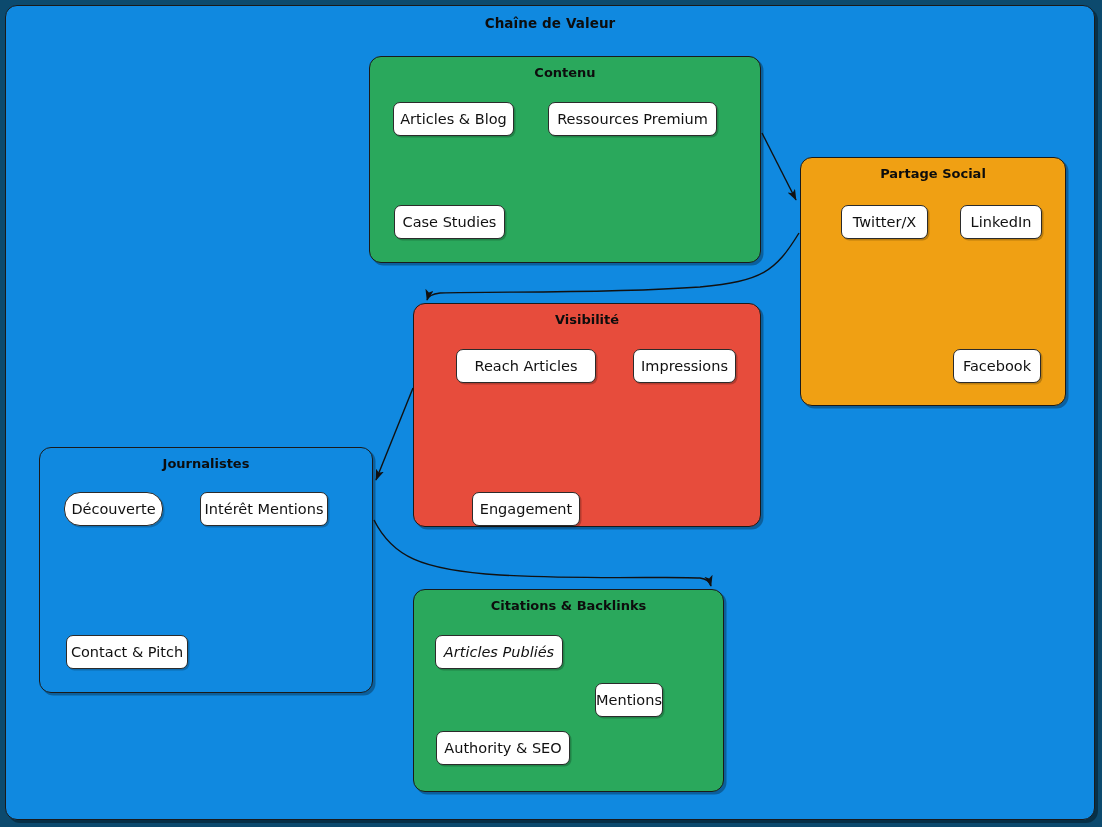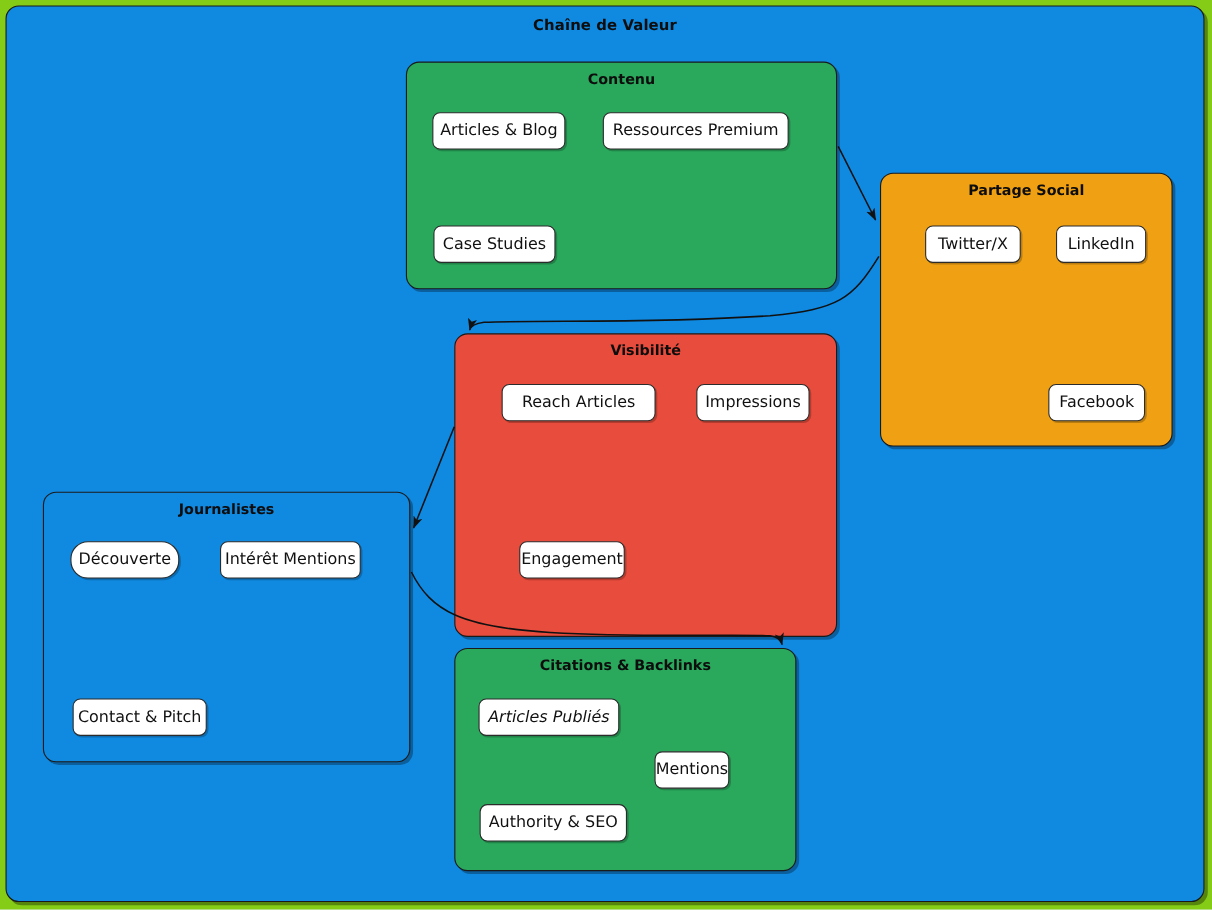--- a/index.html
+++ b/index.html
@@ -6,21 +6,21 @@
     margin: 0;
     padding: 0;
     background: #ffffff;
     font-family: "DejaVu Sans", "Liberation Sans", sans-serif;
   }
 
   #canvas {
     position: relative;
     width: 1102px;
     height: 827px;
-    background: #84cc16;
+    background: #0c4a6e;
     overflow: hidden;
   }
 
   
   .outer-container {
     position: absolute;
     left: 5px;
     top: 5px;
     width: 1090px;
     height: 815px;
@@ -104,26 +104,26 @@
       </div>
       <div class="node" style="left: 393px; top: 102px; width: 121px; height: 34px;">Articles &amp; Blog</div>
       <div class="node" style="left: 548px; top: 102px; width: 169px; height: 34px;">Ressources Premium</div>
       <div class="node" style="left: 394px; top: 205px; width: 111px; height: 34px;">Case Studies</div>
       <div class="cluster" style="left: 800px; top: 157px; width: 266px; height: 249px; background: rgb(240, 160, 19);">
         <div class="cluster-title">Partage Social</div>
       </div>
       <div class="node" style="left: 841px; top: 205px; width: 87px; height: 34px;">Twitter/X</div>
       <div class="node" style="left: 960px; top: 205px; width: 82px; height: 34px;">LinkedIn</div>
       <div class="node" style="left: 953px; top: 349px; width: 88px; height: 34px;">Facebook</div>
-      <div class="cluster" style="left: 413px; top: 303px; width: 348px; height: 276px; background: rgb(231, 76, 60);">
+      <div class="cluster" style="left: 413px; top: 303px; width: 348px; height: 224px; background: rgb(231, 76, 60);">
         <div class="cluster-title">Visibilité</div>
       </div>
       <div class="node" style="left: 456px; top: 349px; width: 140px; height: 34px;">Reach Articles</div>
       <div class="node" style="left: 633px; top: 349px; width: 103px; height: 34px;">Impressions</div>
-      <div class="node" style="left: 472px; top: 492px; width: 96px; height: 34px;">Engagement</div>
+      <div class="node" style="left: 472px; top: 492px; width: 108px; height: 34px;">Engagement</div>
       <div class="cluster" style="left: 39px; top: 447px; width: 334px; height: 246px; background: rgb(16, 137, 224);">
         <div class="cluster-title">Journalistes</div>
       </div>
       <div class="node" style="left: 64px; top: 492px; width: 99px; height: 34px; border-radius: 16px;">Découverte</div>
       <div class="node" style="left: 200px; top: 492px; width: 128px; height: 34px;">Intérêt Mentions</div>
       <div class="node" style="left: 66px; top: 635px; width: 122px; height: 34px;">Contact &amp; Pitch</div>
       <div class="cluster" style="left: 413px; top: 589px; width: 311px; height: 203px; background: rgb(42, 168, 92);">
         <div class="cluster-title">Citations &amp; Backlinks</div>
       </div>
       <div class="node" style="left: 435px; top: 635px; width: 128px; height: 34px; font-style: italic;">Articles Publiés</div>

